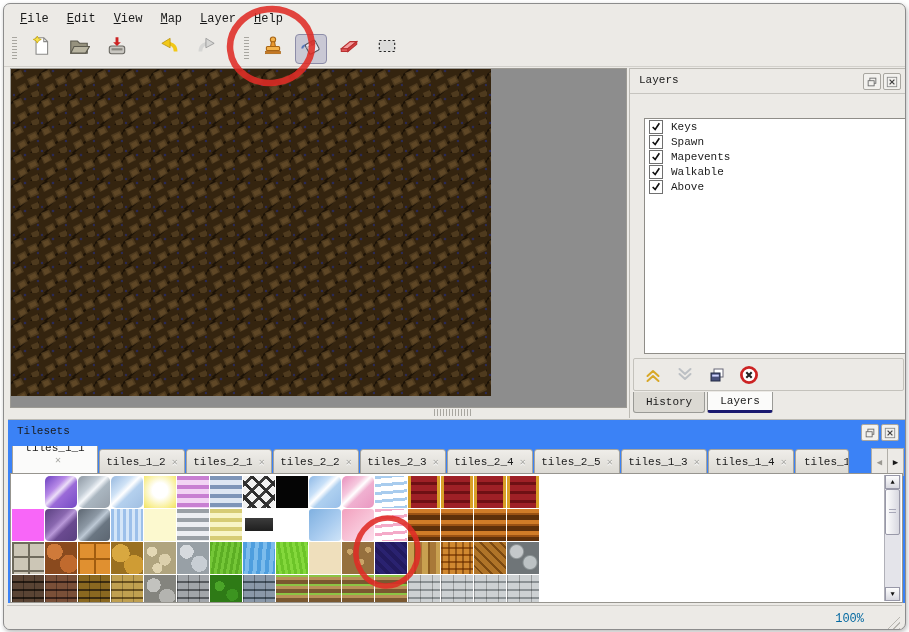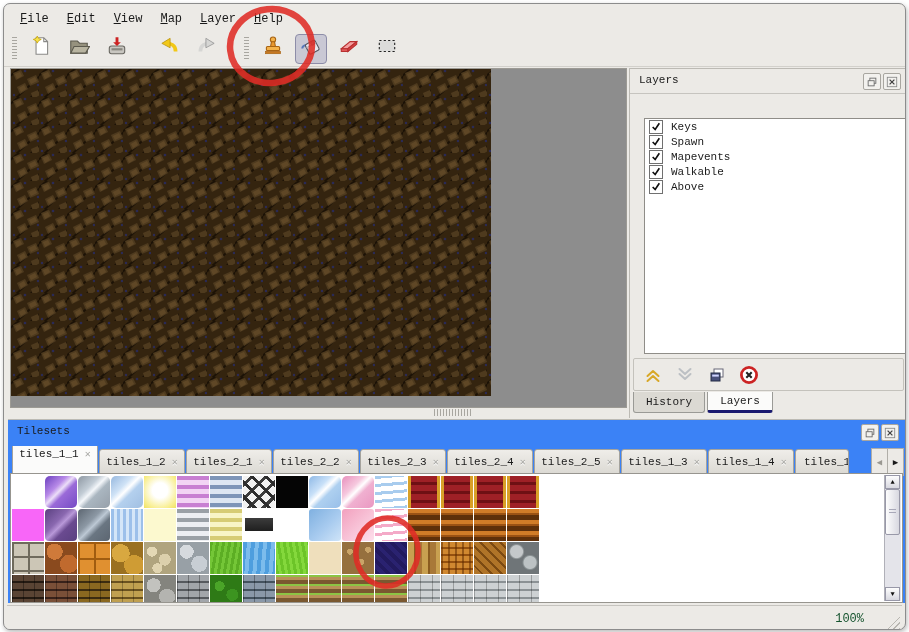--- a/index.html
+++ b/index.html
@@ -40,37 +40,37 @@
   .act-btn{width:26px;height:24px;margin-left:6px;display:flex;align-items:center;justify-content:center;}
   .panel-tabs{position:absolute;left:3px;top:323px;height:24px;display:flex;}
   .btab{height:20px;padding:0 12px;font-size:11px;display:flex;align-items:center;border:1px solid #9a9a96;border-top:none;border-radius:0 0 3px 3px;background:#dbd9d3;margin-right:2px;}
   .btab.active{background:#fbfbfa;border-bottom:3px solid #1a1a70;height:18px;}
 
   
   .tilesets-panel{position:absolute;left:4px;top:415px;width:897px;height:183px;border-top:1px solid #bcbab4;background:#3b82f6;}
   .ts-tabbar{position:absolute;left:4px;top:26px;right:36px;height:28px;display:flex;align-items:flex-end;overflow:hidden;}
   .ts-tab{flex:none;box-sizing:border-box;width:86px;height:25px;display:flex;align-items:center;justify-content:center;font-size:11px;
      background:linear-gradient(#efede9,#dcdad4);border:1px solid #a5a39d;border-radius:3px 3px 0 0;margin-right:1px;}
-  .ts-tab.active{height:44px;background:#fbfbfa;border-top:3px solid #1a1a70;border-bottom:none;}
+  .ts-tab.active{height:44px;background:#fbfbfa;border-top:3px solid #1a1a70;border-bottom:none;flex-direction:column;}
   .ts-tab.truncated{width:54px;justify-content:flex-start;padding-left:8px;overflow:hidden;white-space:nowrap;}
   .ts-tab-close{color:#a8a8a4;font-weight:bold;font-size:10px;margin-left:6px;text-shadow:0 1px 0 #fff;}
   .ts-scroll{position:absolute;top:28px;width:15px;height:26px;background:#eceae6;border:1px solid #b0aea8;display:flex;align-items:center;justify-content:center;font-size:9px;}
   .palette{position:absolute;left:2px;top:53px;width:891px;height:128px;background:#fff;border:1px solid #97958f;overflow:hidden;}
   #palette-grid{position:absolute;left:1px;top:2px;display:grid;grid-template-columns:repeat(16,32px);grid-auto-rows:32px;gap:1px;}
   .tile{width:32px;height:32px;}
 
   
   .vsb{position:absolute;top:1px;right:1px;width:16px;height:126px;background:#e4e4ea;border-left:1px solid #b0b0b8;}
   .vsb-btn{position:absolute;left:0;width:15px;height:14px;background:linear-gradient(#fdfdfd,#d8d8e0);border:1px solid #9898a8;box-sizing:border-box;display:flex;align-items:center;justify-content:center;font-size:7px;color:#111;}
   .vsb-thumb{position:absolute;left:0;top:14px;width:15px;height:46px;background:linear-gradient(90deg,#fdfdfd,#d8d8e0);border:1px solid #9898a8;border-radius:2px;box-sizing:border-box;}
   .vsb-thumb::after{content:"";position:absolute;left:3px;right:3px;top:19px;height:6px;background:repeating-linear-gradient(180deg,#a8a8b8 0 1px,transparent 1px 3px);}
 
   
   .statusbar{position:absolute;left:3px;right:3px;top:601px;height:27px;border-top:1px solid #c6c4bf;background:#eceae6;}
-  .zoom-text{position:absolute;right:38px;top:6px;font-size:12px;color:#14532d;}
+  .zoom-text{position:absolute;right:38px;top:6px;font-size:12px;color:#0369a1;}
   .resize-grip{position:absolute;right:2px;bottom:2px;width:18px;height:18px;background:repeating-linear-gradient(135deg,transparent 0 3px,#b8b6b0 3px 4px);clip-path:polygon(100% 0,100% 100%,0 100%);}
 
   
   .overlay{position:absolute;left:0;top:0;width:909px;height:632px;pointer-events:none;z-index:60;}
 
   
   .t-empty{background:#fff;}
   .t-black{background:#050505;}
   .t-magenta{background:#f866f8;}
   .t-pale-yellow{background:#fcf9cf;}

